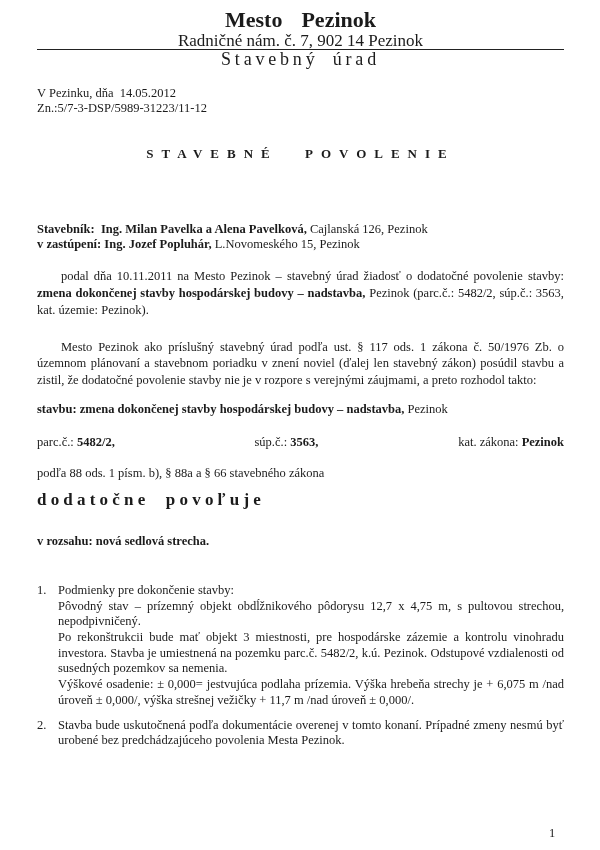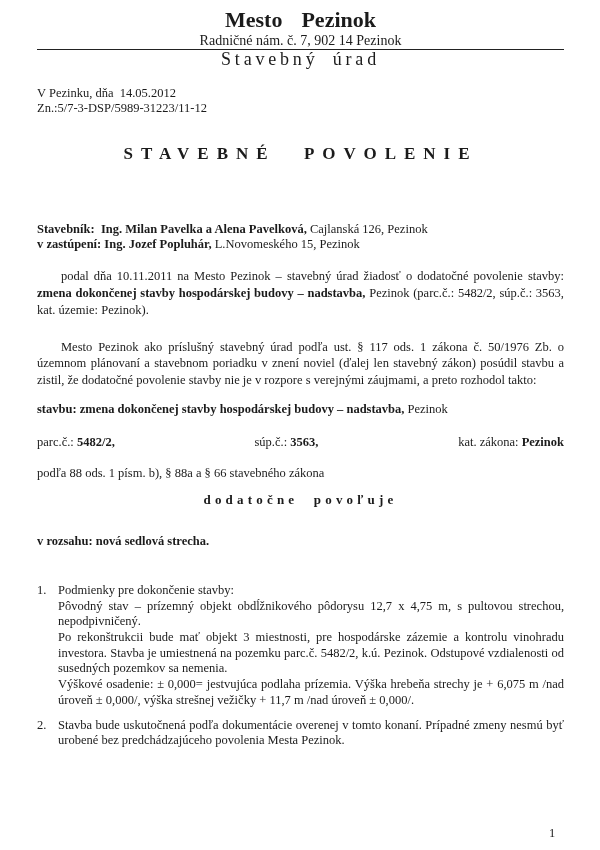--- a/index.html
+++ b/index.html
@@ -16,40 +16,40 @@
 
   
   .org {
     margin: 0; text-align: center;
     font-size: 22px; font-weight: bold;
     line-height: 28px; white-space: pre;
     word-spacing: 4px;
   }
   .addr {
     margin: 0; text-align: center;
-    font-size: 14px; line-height: 14px;
+    font-size: 17px; line-height: 14px;
   }
   .rule {
     border: none; border-top: 1.4px solid #222;
     margin: 1px 0 0 0;
   }
   .dept {
     margin: 2px 0 0 0; text-align: center;
     font-size: 18px; line-height: 14px;
     letter-spacing: 3.8px; word-spacing: 6px;
   }
 
   
   .meta { margin-top: 20px; }
   .meta div { line-height: 15px; white-space: pre; }
 
   
   .title {
     margin: 28px 0 0 0; text-align: center;
-    font-size: 17px; font-weight: bold;
+    font-size: 13px; font-weight: bold;
     letter-spacing: 8px; word-spacing: 16px;
     line-height: 20px;
   }
 
   
   .parties { margin-top: 58px; }
   .parties p { margin: 0; line-height: 14.6px; white-space: pre-wrap; }
 
   
   .para {
@@ -64,22 +64,22 @@
 
   .parcel-row {
     margin-top: 18px; display: flex;
     justify-content: space-between; line-height: 15px;
   }
 
   .legal {
     margin: 16px 0 0 0; text-align: left; line-height: 15px;
   }
   .verdict {
-    margin: 10px 0 0 0; text-align: center;
-    font-size: 13px; font-weight: bold;
+    margin: 10px 0 0 0; text-align: left;
+    font-size: 17px; font-weight: bold;
     letter-spacing: 4.2px; word-spacing: 8px;
     line-height: 17px;
   }
   .scope { margin: 26px 0 0 0; font-weight: bold; line-height: 15px; }
 
   
   .conditions { margin-top: 34px; }
   .cond { display: flex; margin-top: 9px; }
   .cond:first-child { margin-top: 0; }
   .cond-num { flex: 0 0 21px; line-height: 15.7px; }

